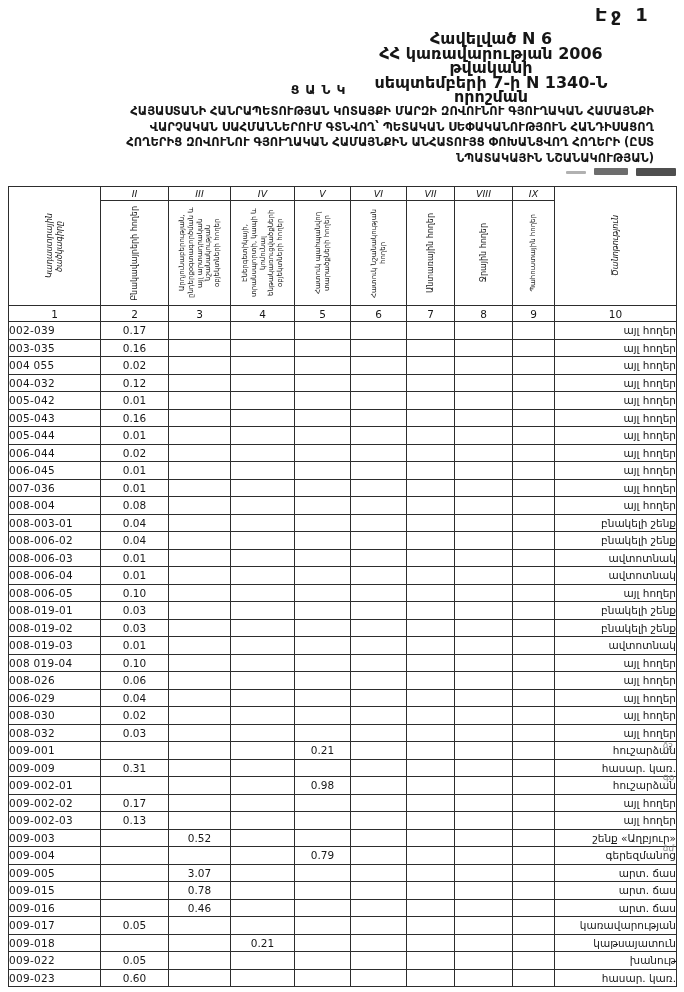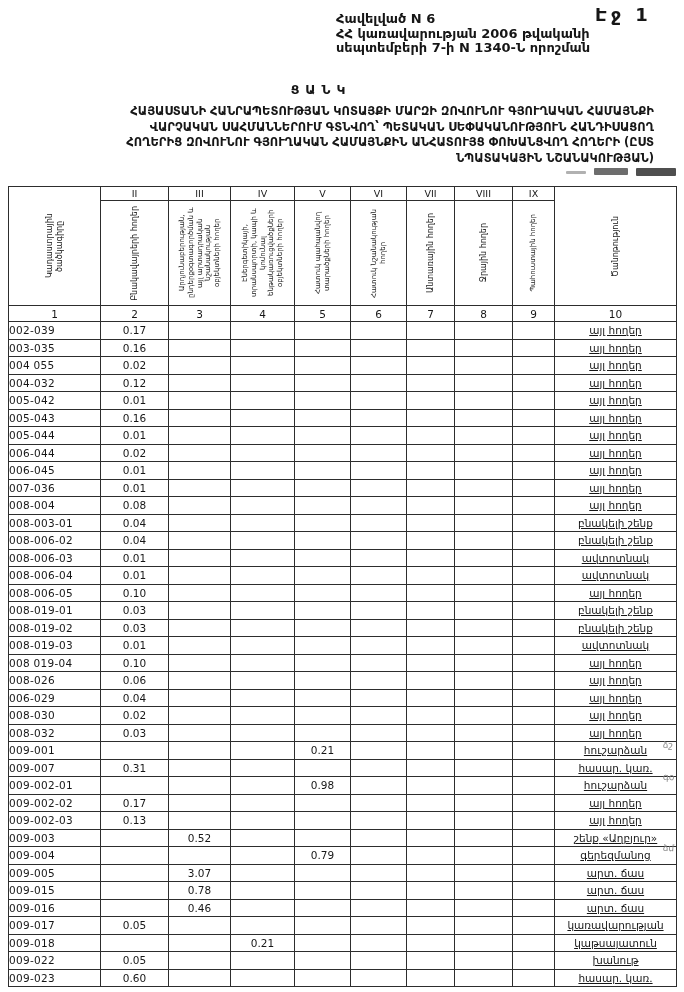--- a/index.html
+++ b/index.html
@@ -9,58 +9,58 @@
     font-family:"DejaVu Sans",sans-serif;
     color:#161616;
     position:relative;
     overflow:hidden;
   }
   .page-num{
     position:absolute;top:4px;left:595px;
     font-weight:bold;font-size:18px;letter-spacing:4px;
   }
   .appendix{
-    position:absolute;top:12px;left:336px;width:310px;
-    font-weight:bold;font-size:13px;line-height:14.5px;
+    position:absolute;top:32px;left:336px;width:310px;
+    text-align:center;font-weight:bold;font-size:16px;line-height:14.5px;
   }
   .list-heading{
     position:absolute;top:82px;left:0;width:642px;
     text-align:center;font-weight:bold;font-size:12.5px;letter-spacing:6px;
   }
   .doc-title{
     position:absolute;top:104px;left:30px;width:624px;
     text-align:right;font-weight:bold;font-size:11.5px;line-height:15.5px;
   }
   table.land{
     position:absolute;top:186px;left:8px;
     border-collapse:collapse;table-layout:fixed;
     width:668px;
   }
   table.land td,table.land th{
     border:1px solid #2d2d2d;
     padding:0;margin:0;overflow:hidden;
     font-weight:normal;
   }
-  .roman{height:14px;font-size:9.5px;text-align:center;line-height:13px;}
+  .roman{height:14px;font-size:9.5px;text-align:center;line-height:13px;font-style:italic;}
   .hdr-rot{height:104px;vertical-align:middle;text-align:center;}
   .vtext{
     writing-mode:vertical-rl;
     transform:rotate(180deg);
     font-size:7px;line-height:1.25;
     margin:0 auto;
     max-height:98px;
     text-align:center;
     white-space:normal;
   }
   .vtext.big{font-size:8px;}
   .numrow td{height:15px;font-size:10.5px;text-align:center;line-height:14px;}
   tbody.data td{height:16.5px;font-size:10.5px;line-height:16px;}
   td.code{text-align:left;padding-left:3px;letter-spacing:0.3px;}
   td.val{text-align:center;}
-  td.note{text-align:center;padding-left:3px;font-size:9.5px;text-decoration:underline;}
+  td.note{text-align:right;padding-left:3px;font-size:9.5px;}
   .margin-mark{
     position:absolute;left:663px;
     font-size:9px;color:#8a8a8a;transform:rotate(3deg);
   }
   .scan-artifact{
     position:absolute;background:#3c3c3c;border-radius:1px;
   }
   .art1{top:168px;left:594px;width:34px;height:7px;opacity:.75;}
   .art2{top:168px;left:636px;width:40px;height:8px;opacity:.9;}
   .art3{top:171px;left:566px;width:20px;height:3px;opacity:.4;}
@@ -453,21 +453,21 @@
     <td class="val"></td>
     <td class="val"></td>
     <td class="val">0.21</td>
     <td class="val"></td>
     <td class="val"></td>
     <td class="val"></td>
     <td class="val"></td>
     <td class="note">հուշարձան</td>
   </tr>
       <tr>
-    <td class="code">009-007</td>
+    <td class="code">009-009</td>
     <td class="val">0.31</td>
     <td class="val"></td>
     <td class="val"></td>
     <td class="val"></td>
     <td class="val"></td>
     <td class="val"></td>
     <td class="val"></td>
     <td class="val"></td>
     <td class="note">հասար. կառ.</td>
   </tr>

